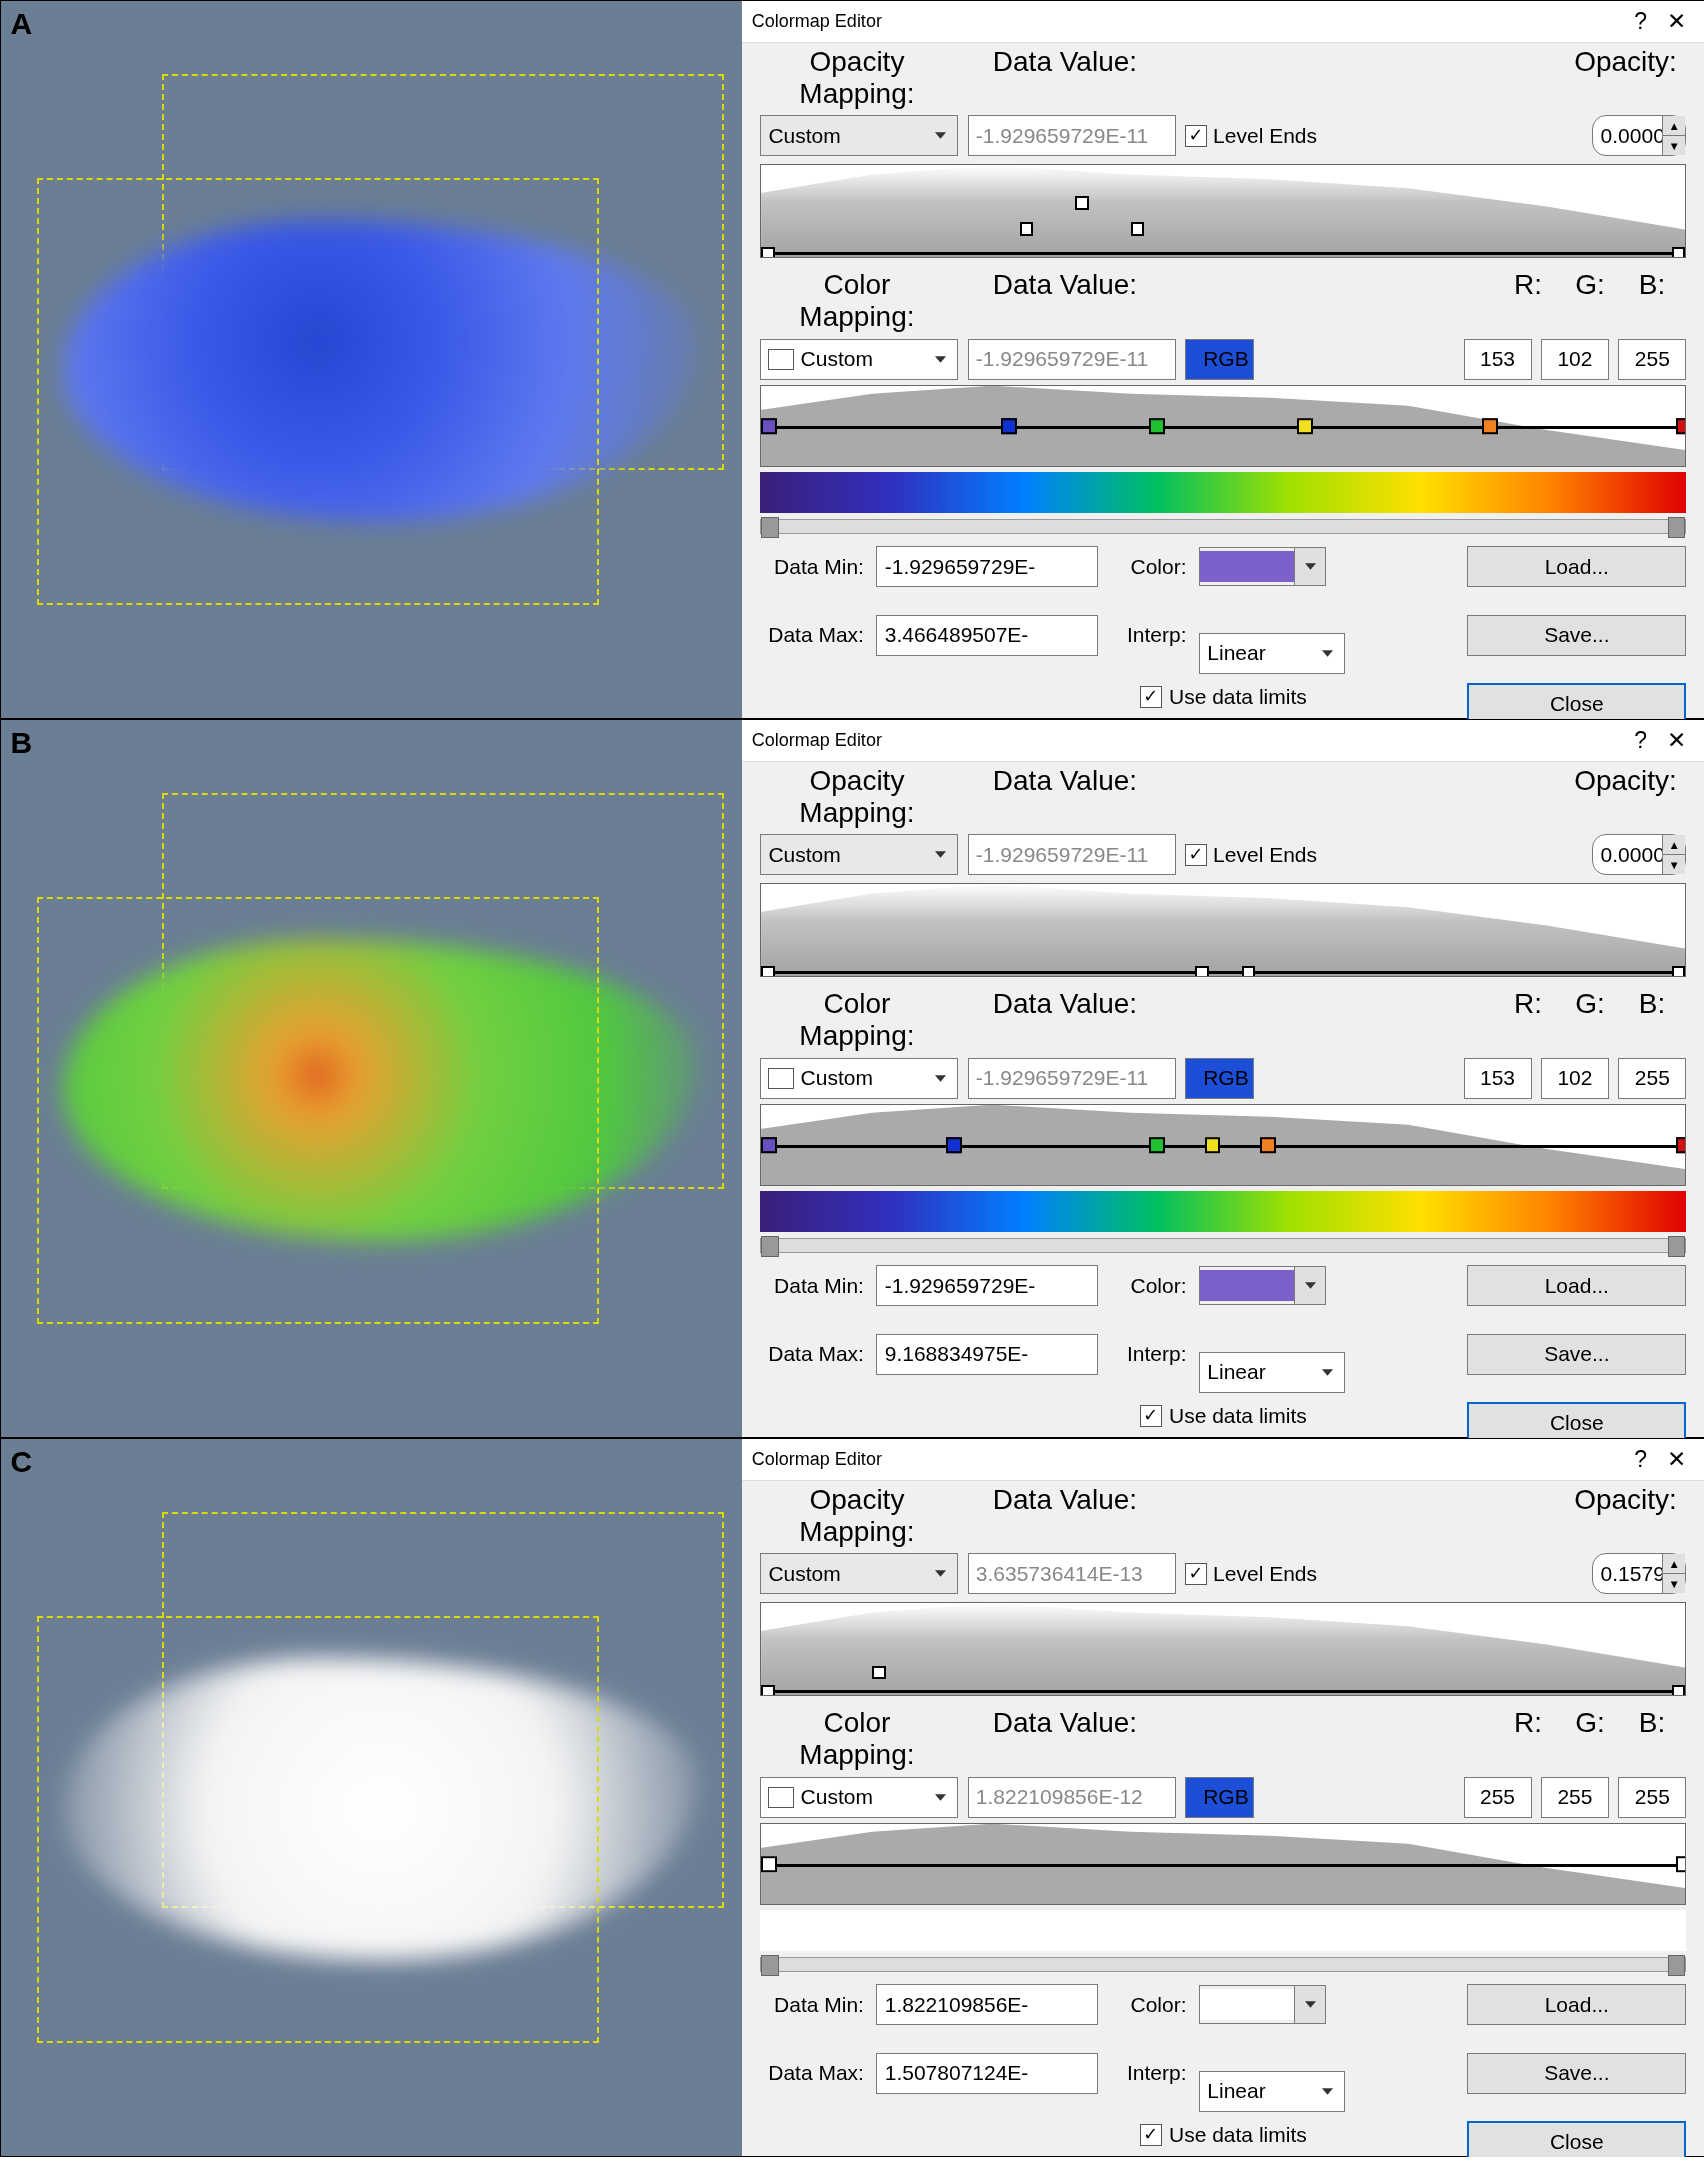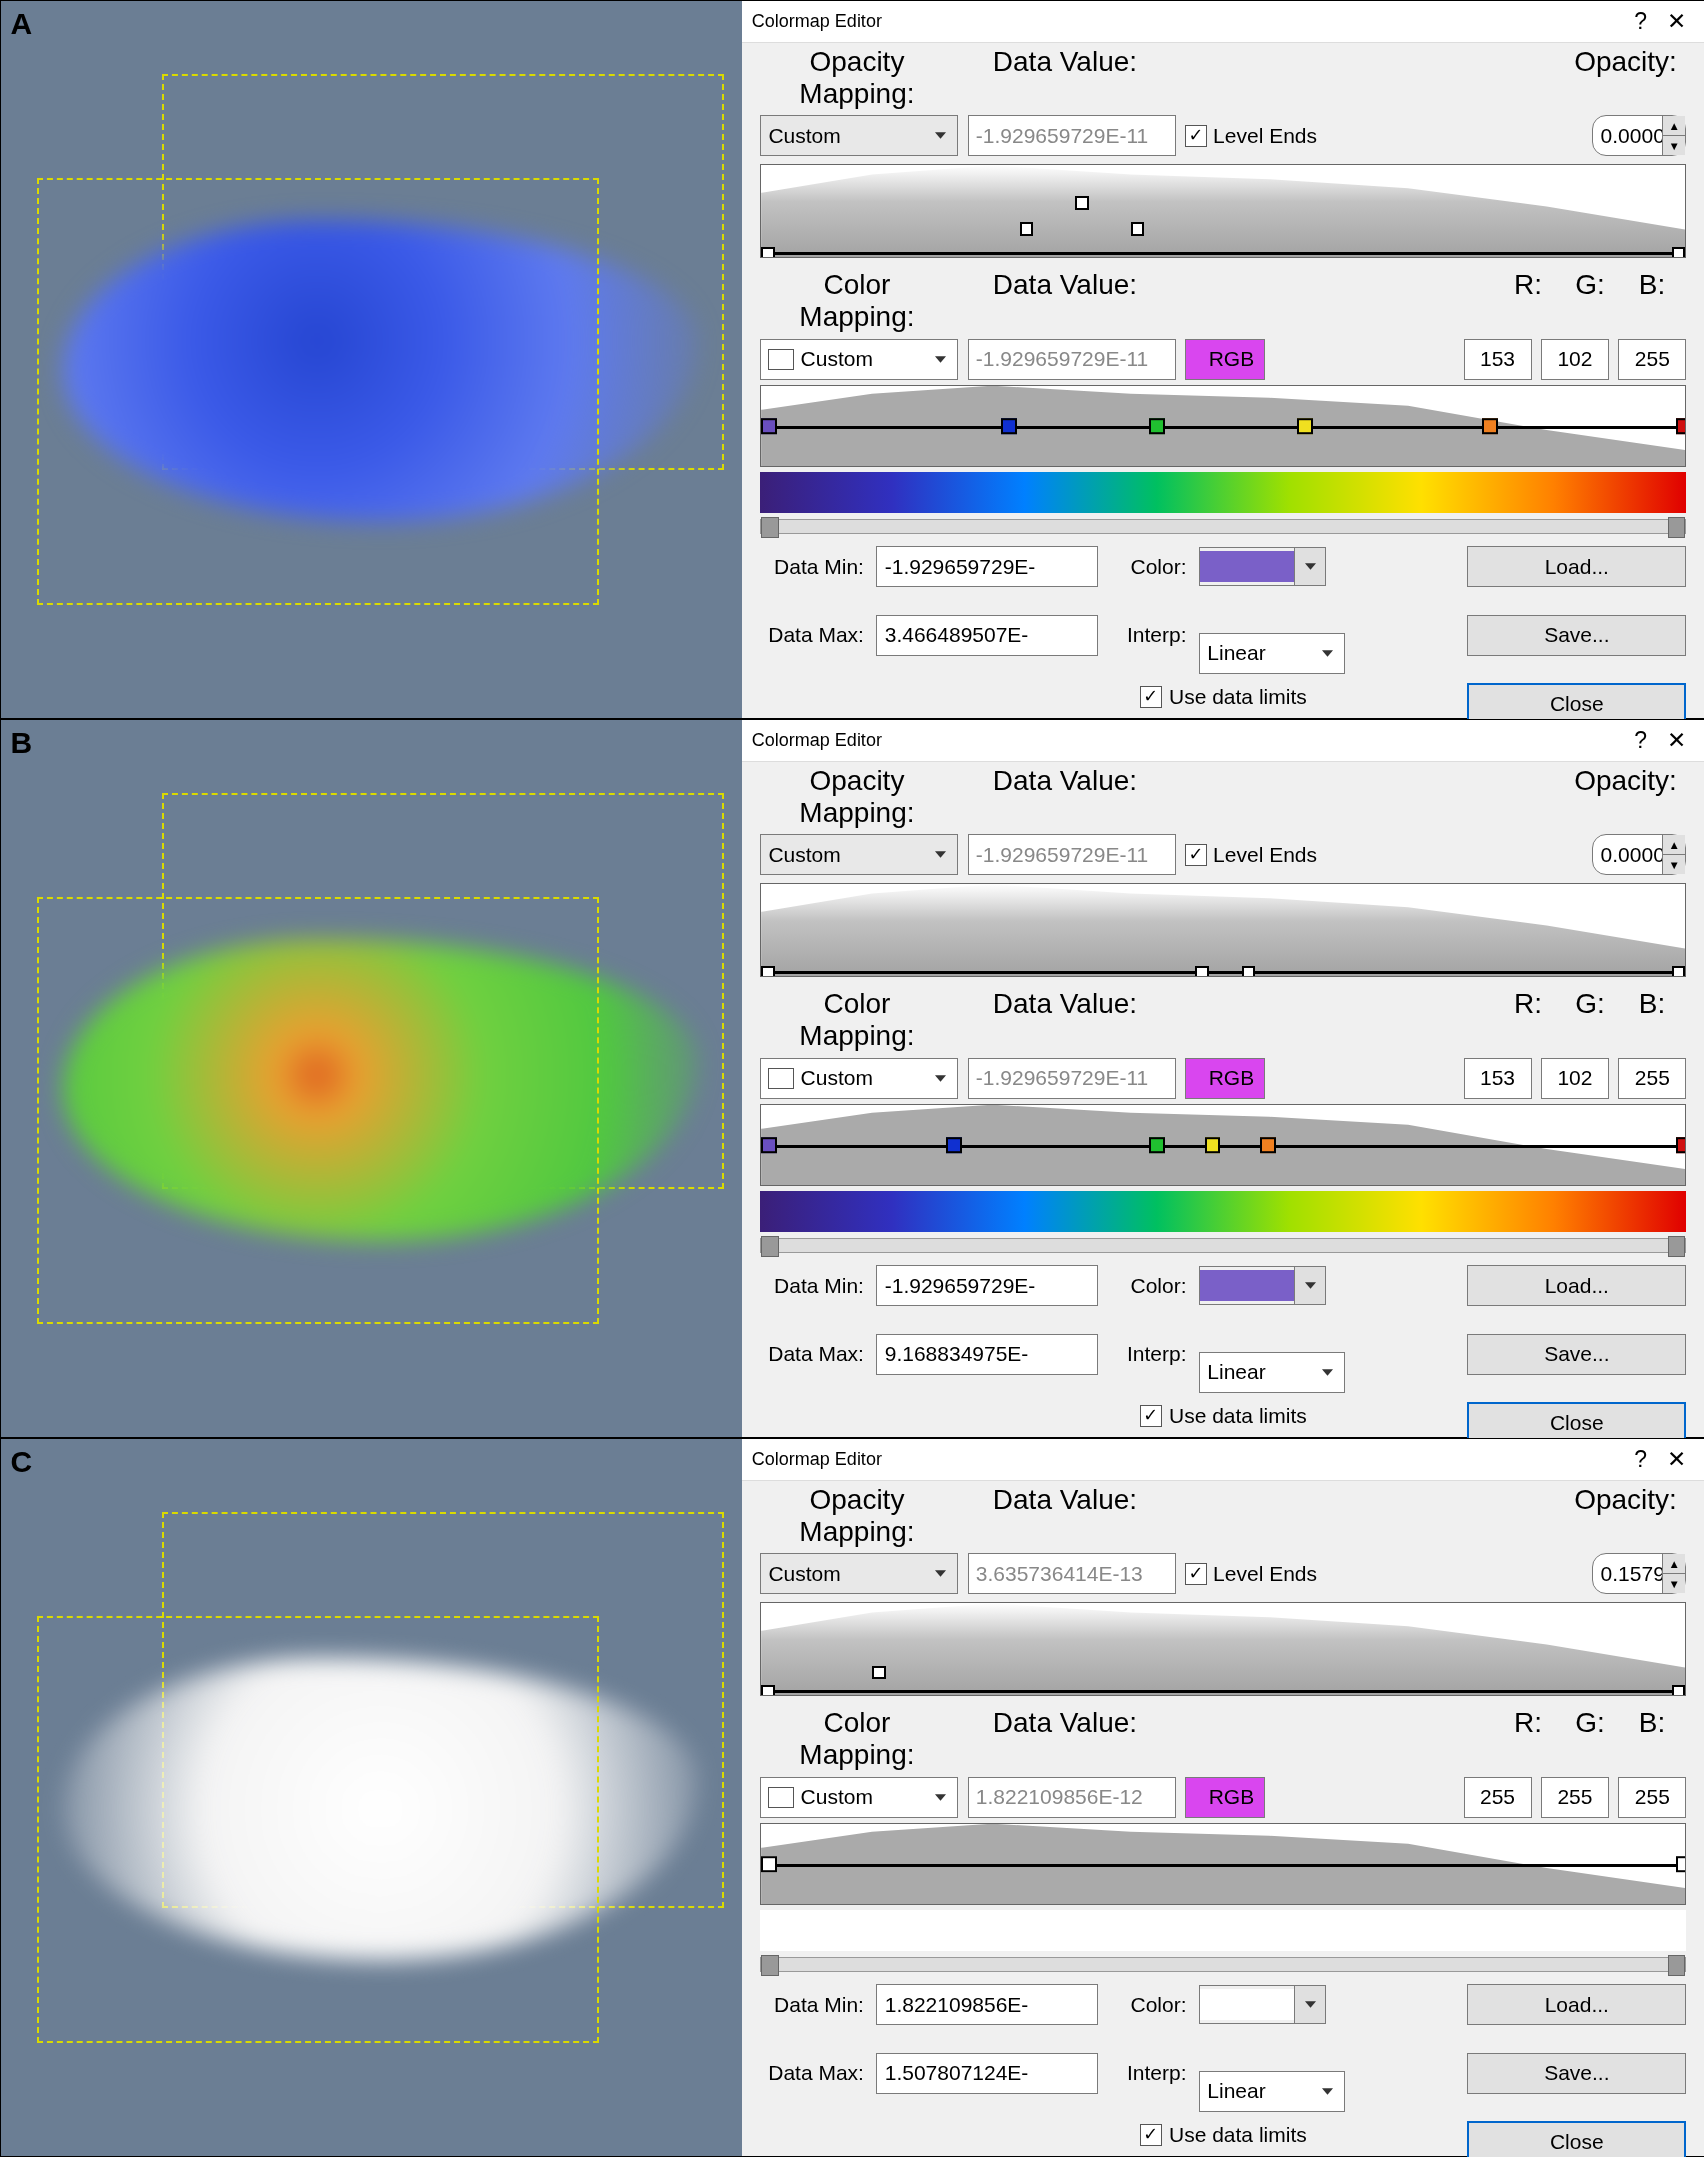--- a/index.html
+++ b/index.html
@@ -25,21 +25,21 @@
   .textfield.enabled { color: #000; }
   .checkbox-row { display: flex; align-items: center; gap: 6.2px; }
   .checkbox { width: 22px; height: 22px; border: 1.6px solid #555; background: #fff; display: flex; align-items: center; justify-content: center; font-size: 17.7px; }
   .num { width: 68px; text-align: center; justify-content: center; }
   .spinner { width: 94px; position: relative; border-radius: 14px; }
   .spinner .spin-btns { position: absolute; right: 0; top: 0; bottom: 0; width: 23px; display: flex; flex-direction: column; }
   .spinner .sb { flex: 1; border-left: 1.6px solid #7a7a7a; display: flex; align-items: center; justify-content: center; background: #e0e0e0; font-size: 11.5px; }
   .spinner .sb + .sb { border-top: 1.6px solid #7a7a7a; }
   .btn { min-width: 135px; justify-content: center; background: #e1e1e1; cursor: pointer; }
   .btn.primary { border: 2.6px solid #0066cc; }
-  .rgb-btn { width: 80px; height: 41px; border: 1.6px solid #7a7a7a; background: #d946ef; display: flex; align-items: center; justify-content: center; padding-left: 13px; }
+  .rgb-btn { width: 69px; height: 41px; border: 1.6px solid #7a7a7a; background: #1d4ed8; display: flex; align-items: center; justify-content: center; padding-left: 13px; }
   .histogram { margin: 3.1px 17.7px; height: 94px; border: 1.6px solid #666; background: #fff; position: relative; overflow: hidden; }
   .hist-fill { position: absolute; bottom: 0; left: 0; right: 0; height: 100%; background: linear-gradient(to top, #999 0%, #bbb 60%, transparent 100%); clip-path: polygon(0% 100%, 0% 30%, 12% 10%, 25% 0%, 40% 10%, 55% 15%, 70% 25%, 85% 45%, 100% 70%, 100% 100%); opacity: 0.9; }
   .hist-line { position: absolute; bottom: 2.1px; left: 0; right: 0; height: 3.1px; background: #000; }
   .hist-handle { position: absolute; width: 13.5px; height: 13.5px; background: #fff; border: 2.1px solid #000; bottom: -3.1px; }
   .hist-peak { position: absolute; width: 13.5px; height: 13.5px; background: #fff; border: 2.1px solid #000; }
   .color-strip { margin: 0 17.7px; height: 83px; border: 1.6px solid #666; background: #fff; position: relative; overflow: hidden; }
   .color-strip .hist-fill2 { position: absolute; inset: 0; background: #aaa; clip-path: polygon(0% 100%, 0% 30%, 12% 10%, 25% 0%, 40% 10%, 55% 15%, 70% 25%, 85% 55%, 100% 80%, 100% 100%); }
   .strip-line { position: absolute; top: 50%; left: 0; right: 0; height: 3.1px; background: #000; }
   .strip-marker { position: absolute; top: 50%; transform: translateY(-50%); width: 15.6px; height: 15.6px; border: 2.1px solid #000; }
   .gradient-bar { margin: 5.2px 17.7px; height: 41px; }

